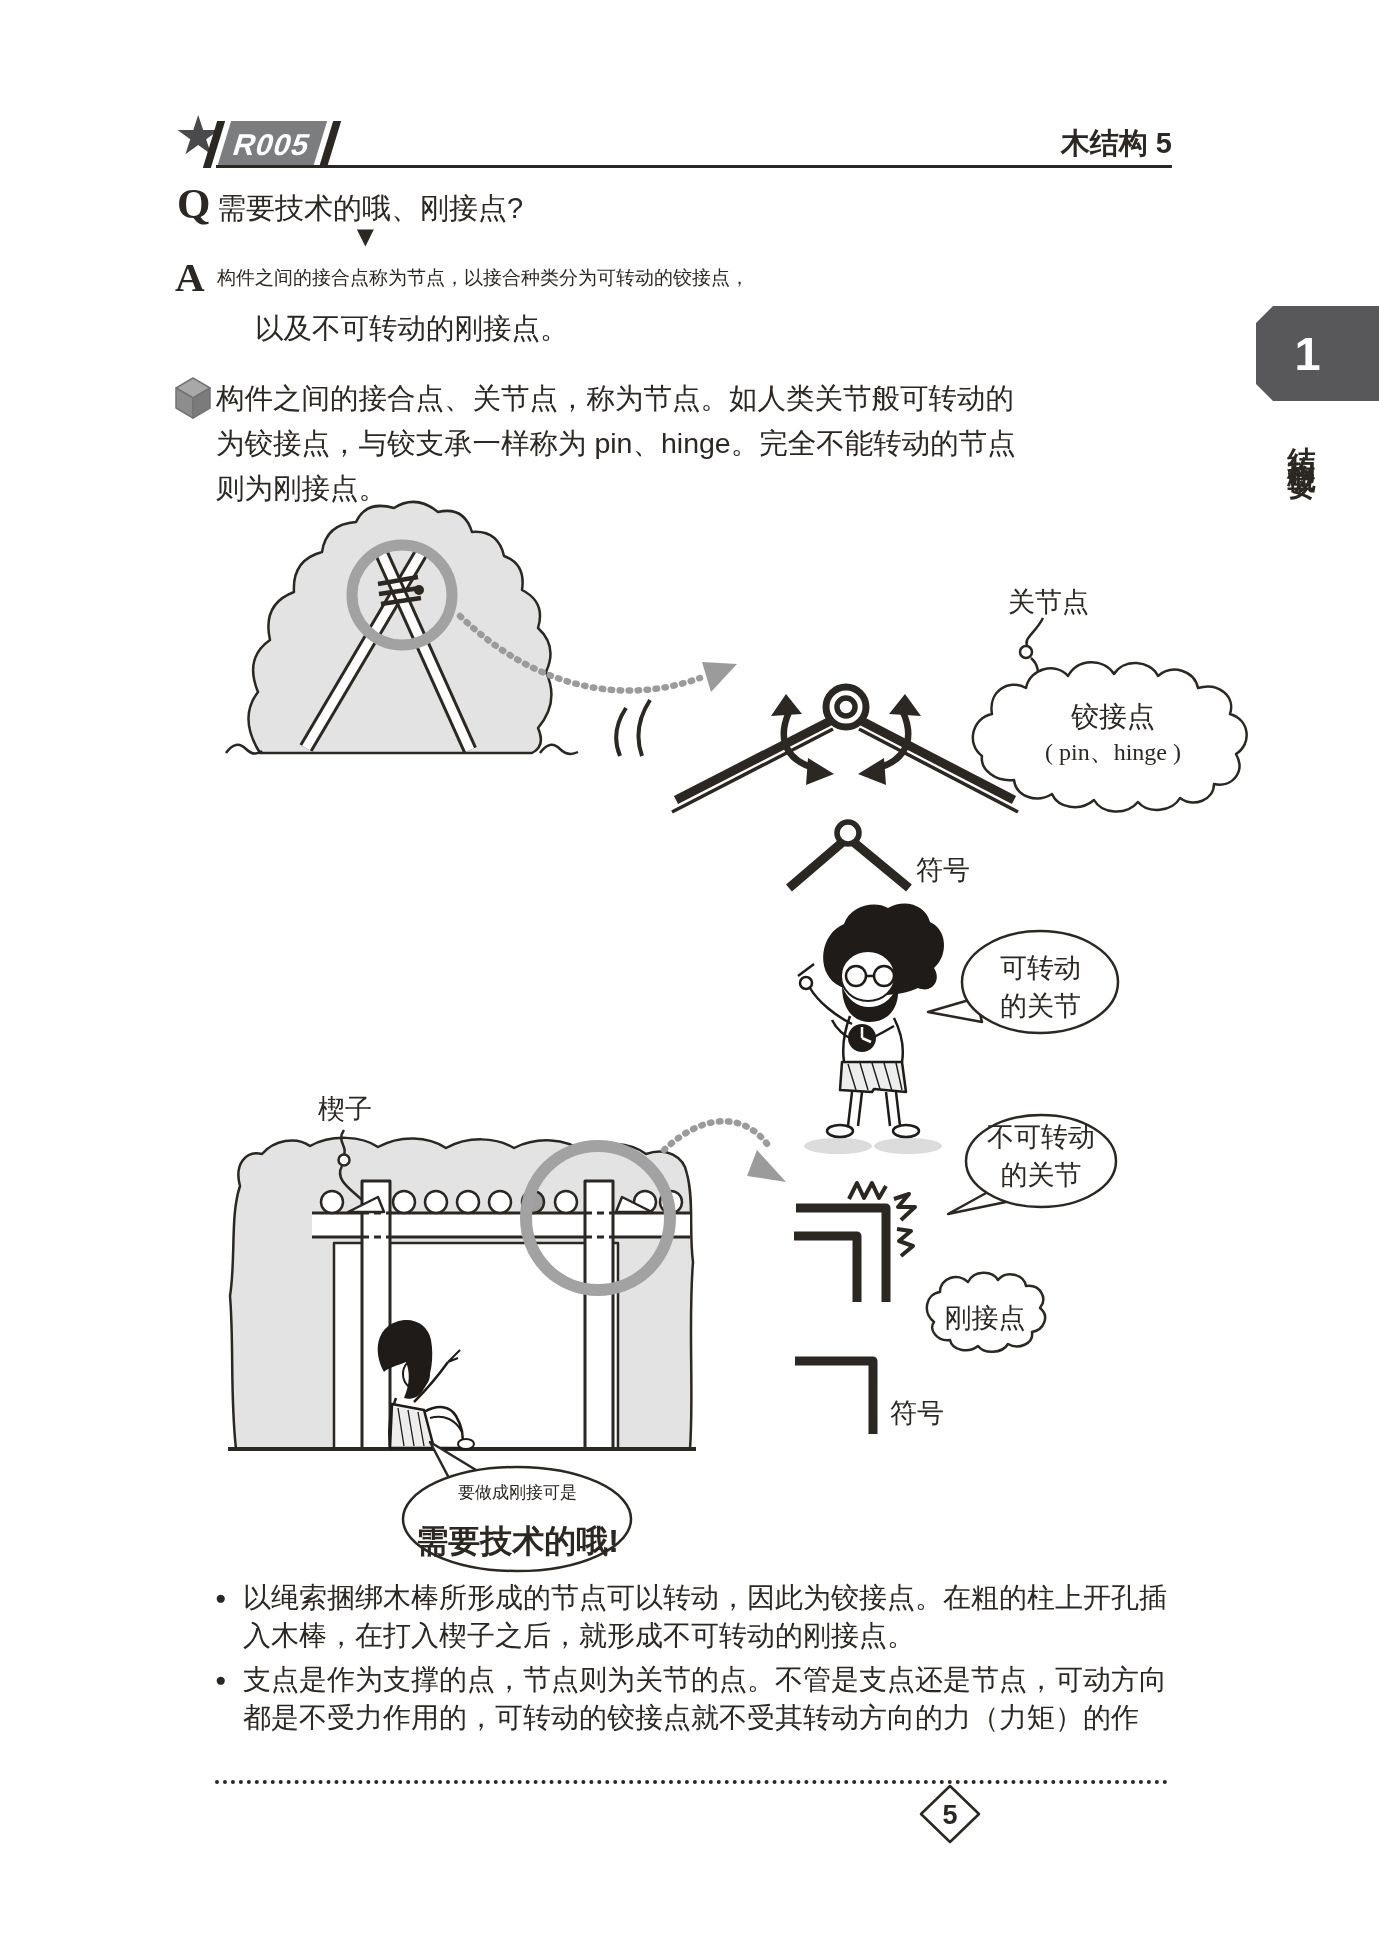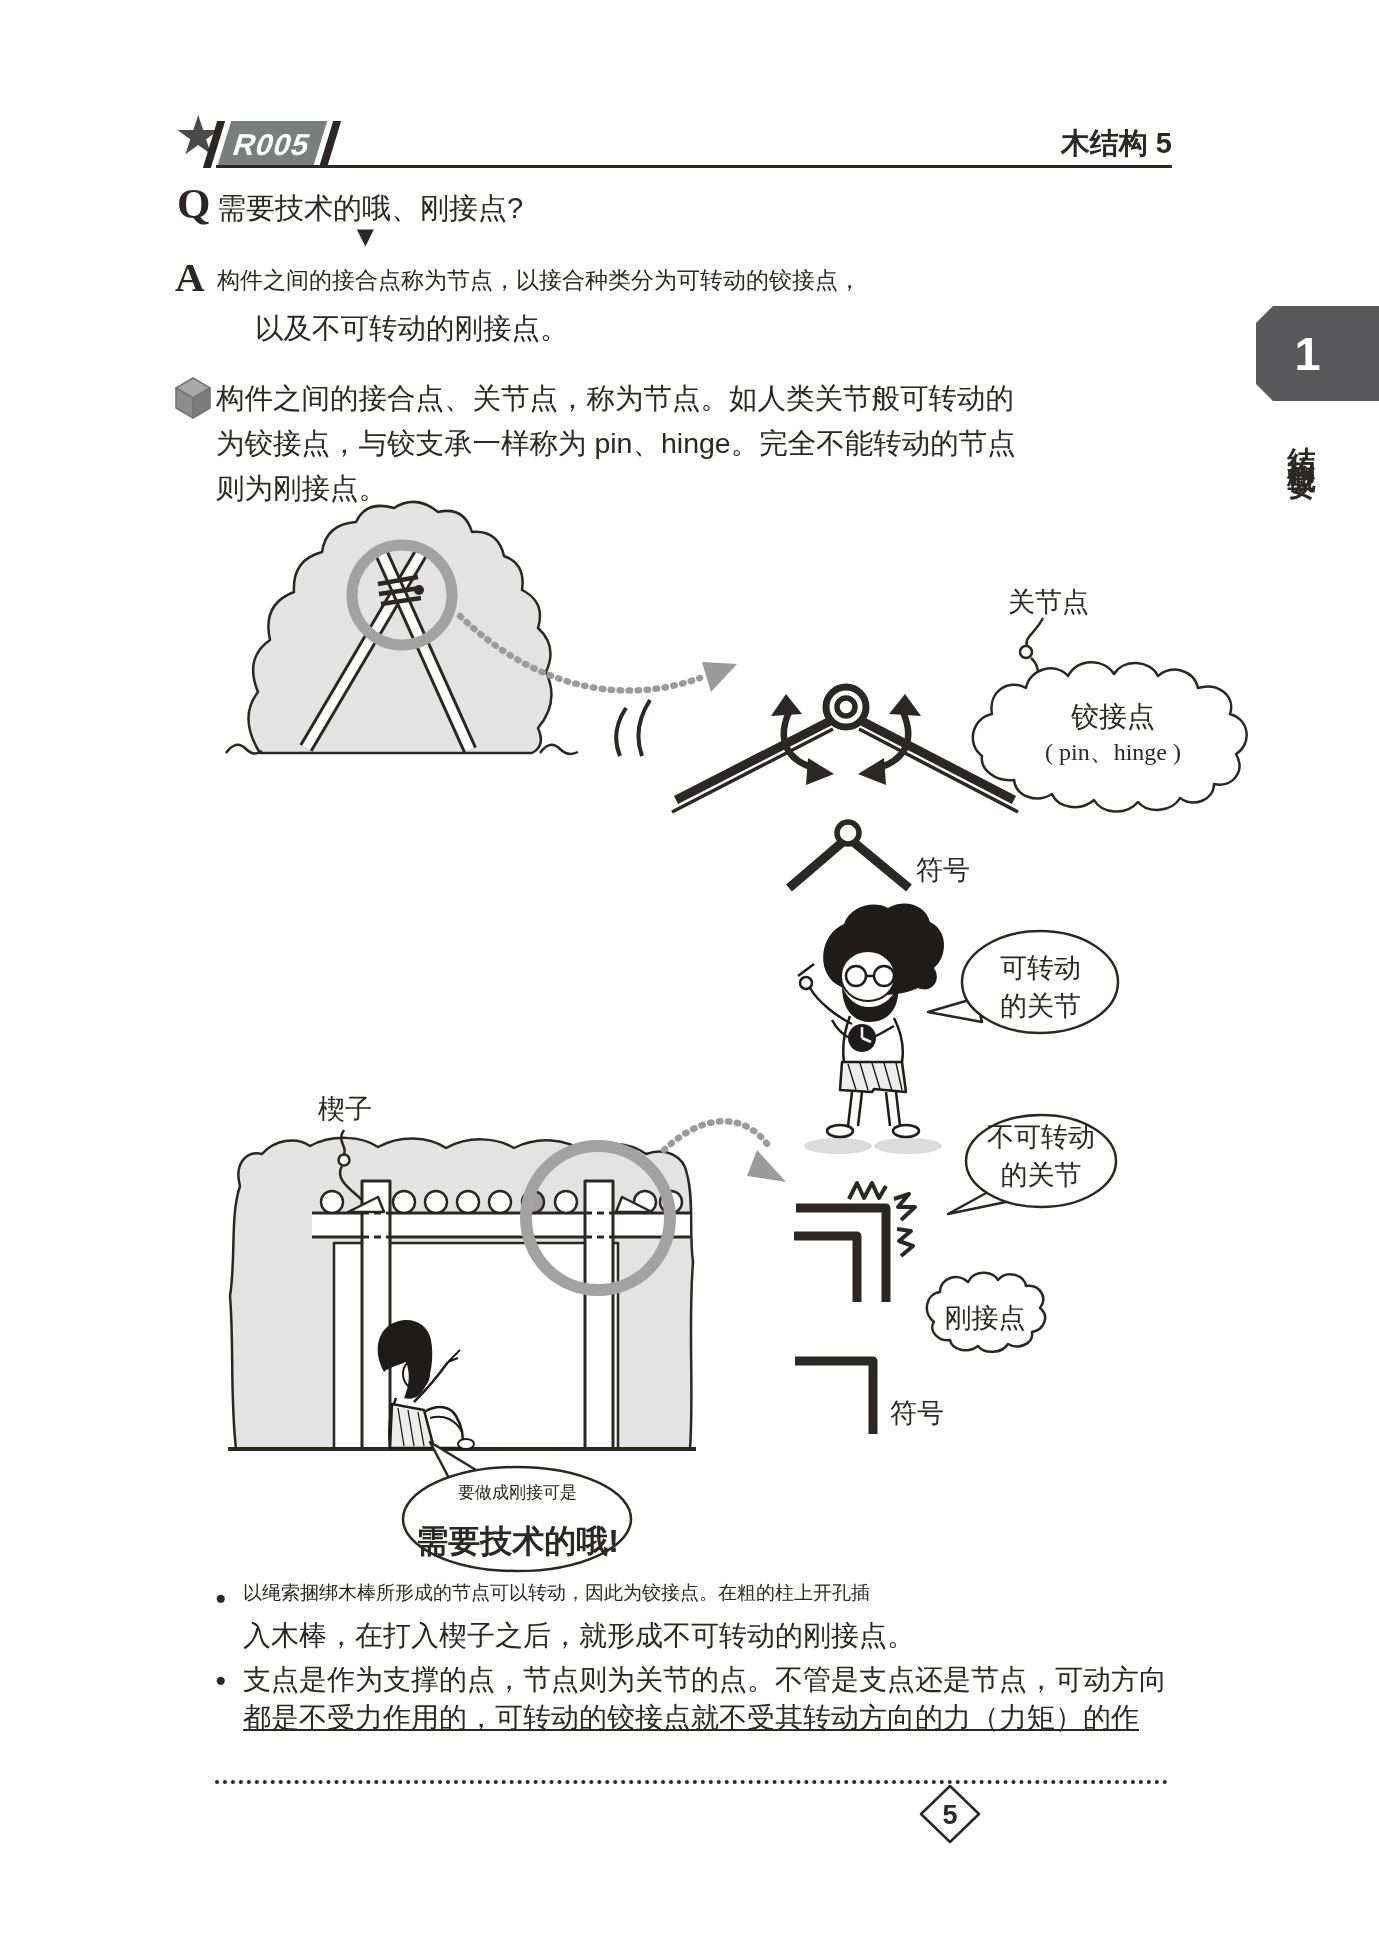--- a/index.html
+++ b/index.html
@@ -194,21 +194,21 @@
               clip-path:polygon(17px 0,100% 0,100% 100%,17px 100%,0 calc(100% - 17px),0 17px);
               display:flex;align-items:center;justify-content:center;padding-right:20px;box-sizing:border-box;">
     <span style="color:#fff;font-size:47px;font-weight:700;">1</span>
   </div>
   <div class="t vtext" style="left:1282px;top:424px;height:220px;font-size:28px;font-weight:600;">结构概要</div>
 
   <div class="t serif" style="left:177px;top:182px;font-size:43px;font-weight:700;line-height:1;">Q</div>
   <div class="t" style="left:217px;top:189px;font-size:29px;">需要技术的哦、刚接点?</div>
   <div class="t" style="left:351px;top:221px;font-size:29px;line-height:1.1;">▼</div>
   <div class="t serif" style="left:175px;top:257px;font-size:41px;font-weight:700;line-height:1;">A</div>
-  <div class="t" style="left:217px;top:265px;font-size:23px;">构件之间的接合点称为节点，以接合种类分为可转动的铰接点，</div>
+  <div class="t" style="left:217px;top:265px;font-size:19px;">构件之间的接合点称为节点，以接合种类分为可转动的铰接点，</div>
   <div class="t" style="left:217px;top:310px;font-size:28.5px;margin-left:38px;">以及不可转动的刚接点。</div>
 
   <div class="t" style="left:216px;top:380px;font-size:28.5px;">构件之间的接合点、关节点，称为节点。如人类关节般可转动的</div>
   <div class="t" style="left:216px;top:425px;font-size:28.5px;">为铰接点，与铰支承一样称为 pin、hinge。完全不能转动的节点</div>
   <div class="t" style="left:216px;top:470px;font-size:28.5px;">则为刚接点。</div>
 
   <div class="t" style="left:1008px;top:585px;font-size:27px;">关节点</div>
   <div class="t center" style="left:1038px;top:699px;width:150px;font-size:28px;">铰接点</div>
   <div class="t center serif" style="left:1020px;top:737px;width:186px;font-size:24px;">( pin、hinge )</div>
   <div class="t" style="left:916px;top:853px;font-size:27px;">符号</div>
@@ -216,23 +216,23 @@
   <div class="t center" style="left:962px;top:989px;width:157px;font-size:27px;">的关节</div>
   <div class="t center" style="left:963px;top:1120px;width:156px;font-size:27px;">不可转动</div>
   <div class="t center" style="left:963px;top:1158px;width:156px;font-size:27px;">的关节</div>
   <div class="t center" style="left:930px;top:1301px;width:110px;font-size:27px;">刚接点</div>
   <div class="t" style="left:890px;top:1396px;font-size:27px;">符号</div>
   <div class="t" style="left:318px;top:1092px;font-size:27px;">楔子</div>
   <div class="t center" style="left:410px;top:1482px;width:215px;font-size:17px;">要做成刚接可是</div>
   <div class="t center" style="left:410px;top:1520px;width:215px;font-size:32px;font-weight:bold;">需要技术的哦!</div>
 
   <div class="t" style="left:215px;top:1585px;font-size:19px;">●</div>
-  <div class="t" style="left:243px;top:1580px;font-size:19px;">以绳索捆绑木棒所形成的节点可以转动，因此为铰接点。在粗的柱上开孔插</div>
+  <div class="t" style="left:243px;top:1580px;font-size:28px;">以绳索捆绑木棒所形成的节点可以转动，因此为铰接点。在粗的柱上开孔插</div>
   <div class="t" style="left:243px;top:1618px;font-size:28px;">入木棒，在打入楔子之后，就形成不可转动的刚接点。</div>
   <div class="t" style="left:215px;top:1667px;font-size:19px;">●</div>
   <div class="t" style="left:243px;top:1662px;font-size:28px;">支点是作为支撑的点，节点则为关节的点。不管是支点还是节点，可动方向</div>
-  <div class="t" style="left:243px;top:1700px;font-size:28px;text-decoration:underline;">都是不受力作用的，可转动的铰接点就不受其转动方向的力（力矩）的作</div>
+  <div class="t" style="left:243px;top:1700px;font-size:28px;">都是不受力作用的，可转动的铰接点就不受其转动方向的力（力矩）的作</div>
 
   <div style="position:absolute;left:215px;top:1780px;width:953px;border-top:4px dotted #2b2723;"></div>
 
   <div class="t center" style="left:922px;top:1798px;width:56px;font-size:27px;font-weight:700;">5</div>
 
 </div>
 
 </body></html>

